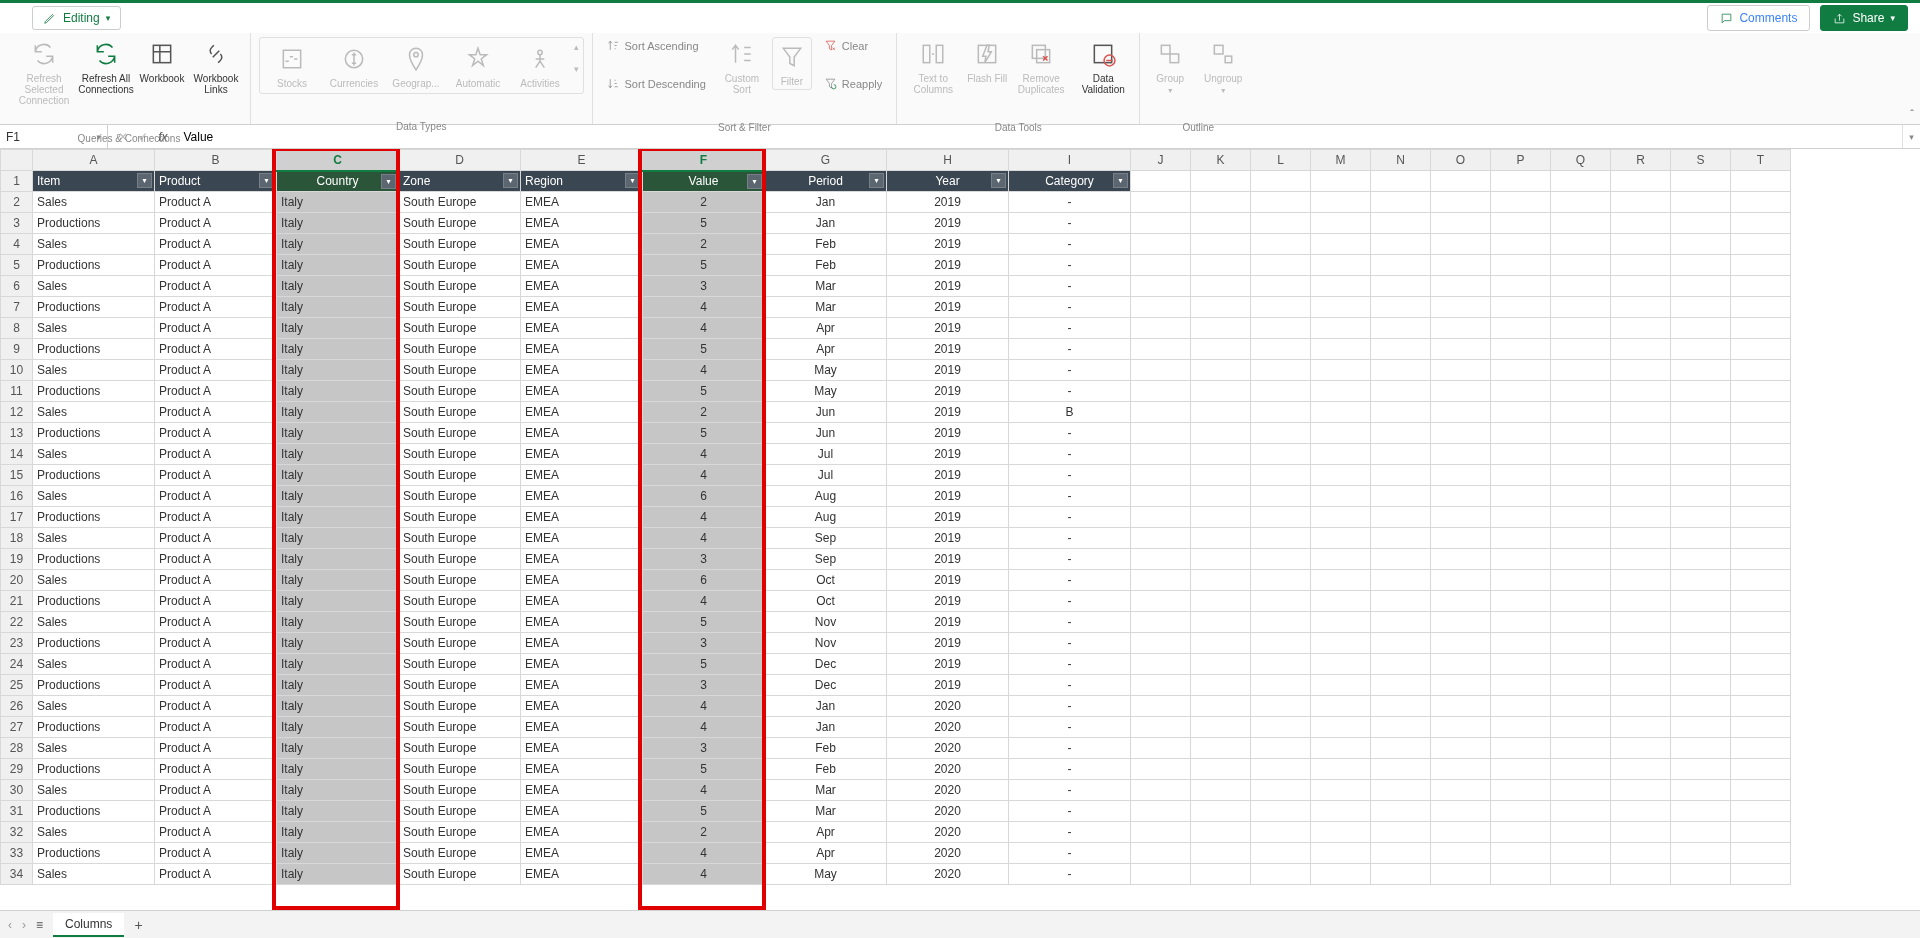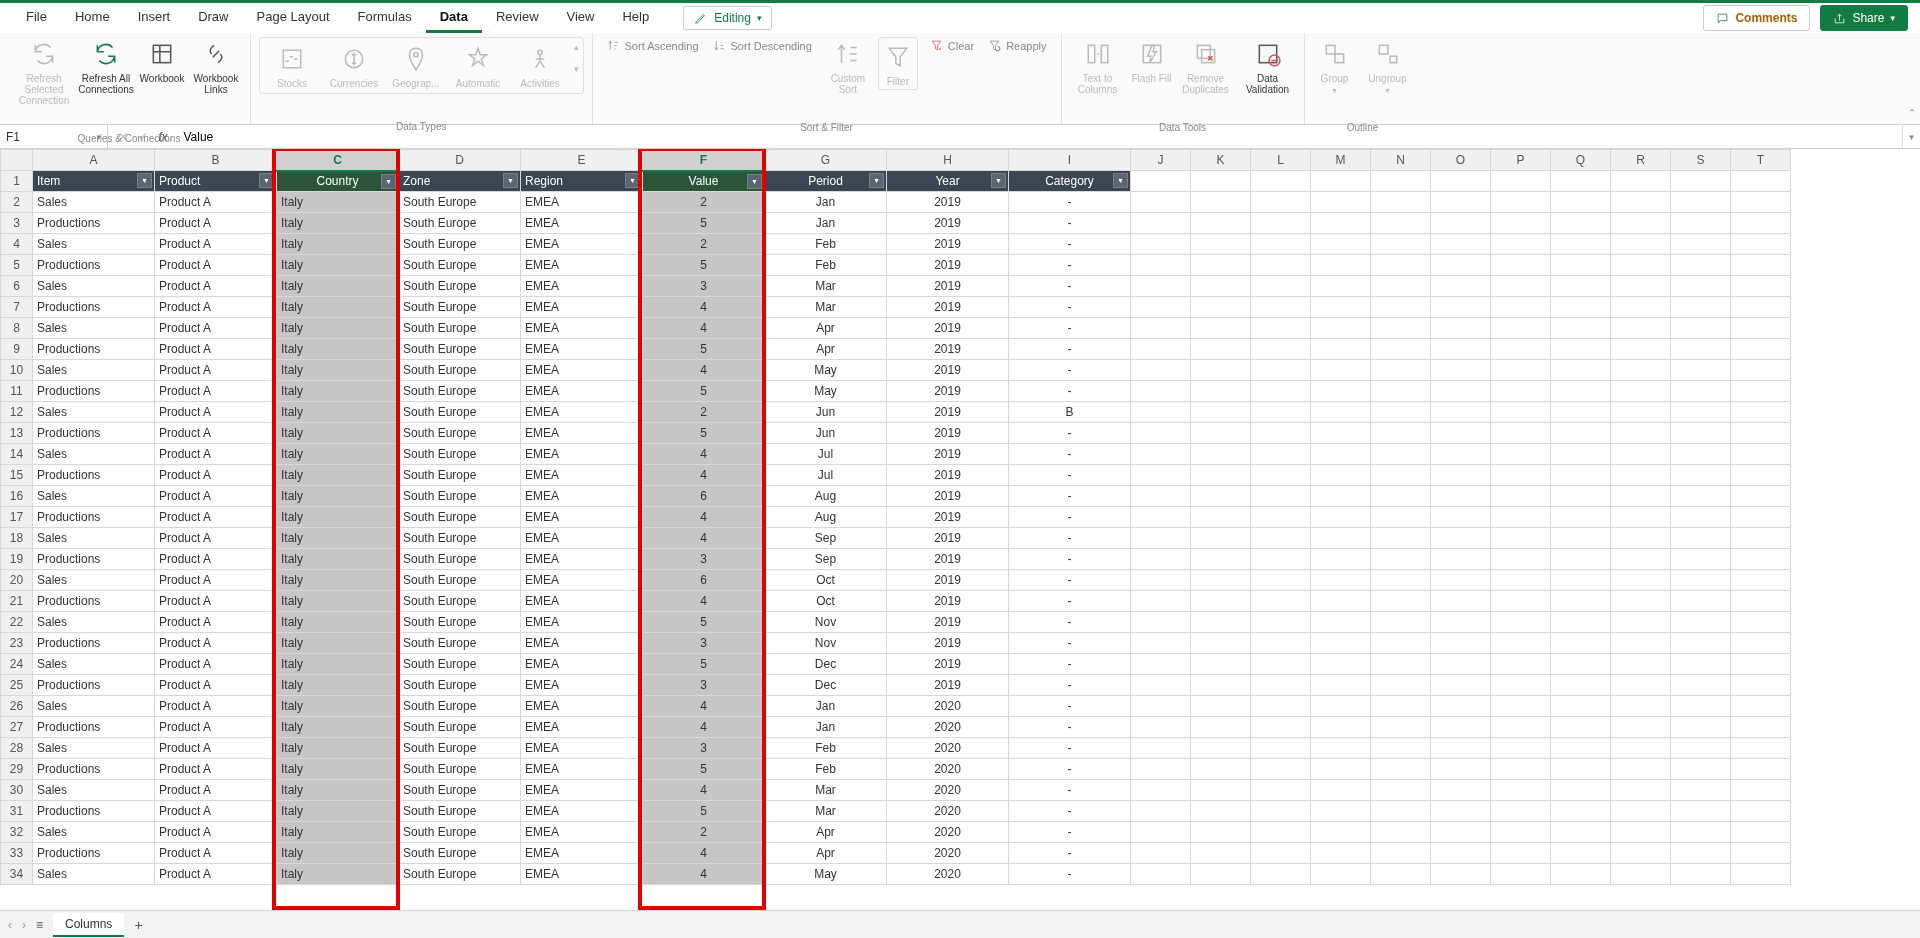--- a/index.html
+++ b/index.html
@@ -59,22 +59,21 @@
     align-items: center;
     gap: 6px;
     padding: 5px 12px;
     border-radius: 3px;
     font-size: 12px;
     cursor: pointer;
   }
   .comments-btn {
     background: #fff;
     border: 1px solid #ccc;
-    color: #a16207;
-    font-weight: bold;
+    color: #3b82f6;
   }
   .share-btn {
     background: #107c41;
     border: 1px solid #107c41;
     color: #fff;
   }
   
   .ribbon {
     display: flex;
     align-items: stretch;
@@ -117,22 +116,22 @@
   .rb-big.disabled { color: #bbb; }
   .rb-big.enabled { color: #333; }
   .rb-big .icon-box {
     height: 34px;
     display: flex;
     align-items: center;
     justify-content: center;
   }
   .rb-small-col {
     display: flex;
-    flex-direction: row;
-    gap: 2px;
+    flex-direction: column;
+    gap: 20px;
     justify-content: center;
   }
   .rb-small {
     display: flex;
     align-items: center;
     gap: 4px;
     font-size: 11px;
     color: #888;
     padding: 2px 6px;
     cursor: pointer;
@@ -309,32 +308,20 @@
   .gicon { width: 26px; height: 26px; stroke: currentColor; fill: none; stroke-width: 1.4; }
   .gicon-sm { width: 13px; height: 13px; stroke: currentColor; fill: none; stroke-width: 1.4; }
 
 </style>
 </head>
 <body>
 
 <div class="top-line"></div>
 
 <div class="menu-tabs">
-  <div id="menu-tabs-slot" style="display: flex;">
-      <div class="tab">File</div>
-      <div class="tab">Home</div>
-      <div class="tab">Insert</div>
-      <div class="tab">Draw</div>
-      <div class="tab">Page Layout</div>
-      <div class="tab">Formulas</div>
-      <div class="tab active">Data</div>
-      <div class="tab">Review</div>
-      <div class="tab">View</div>
-      <div class="tab">Help</div>
-    </div>
   <div class="editing-btn">
     <svg class="gicon-sm" viewBox="0 0 24 24">
         <path d="M3 21l3-1 12-12-2-2L4 18l-1 3z" stroke="#107c41"></path>
       </svg>
     <span>Editing</span>
     <span style="font-size:9px;color:#107c41">▾</span>
   </div>
   <div class="menu-right">
     <div class="comments-btn">
       <svg class="gicon-sm" viewBox="0 0 24 24">

